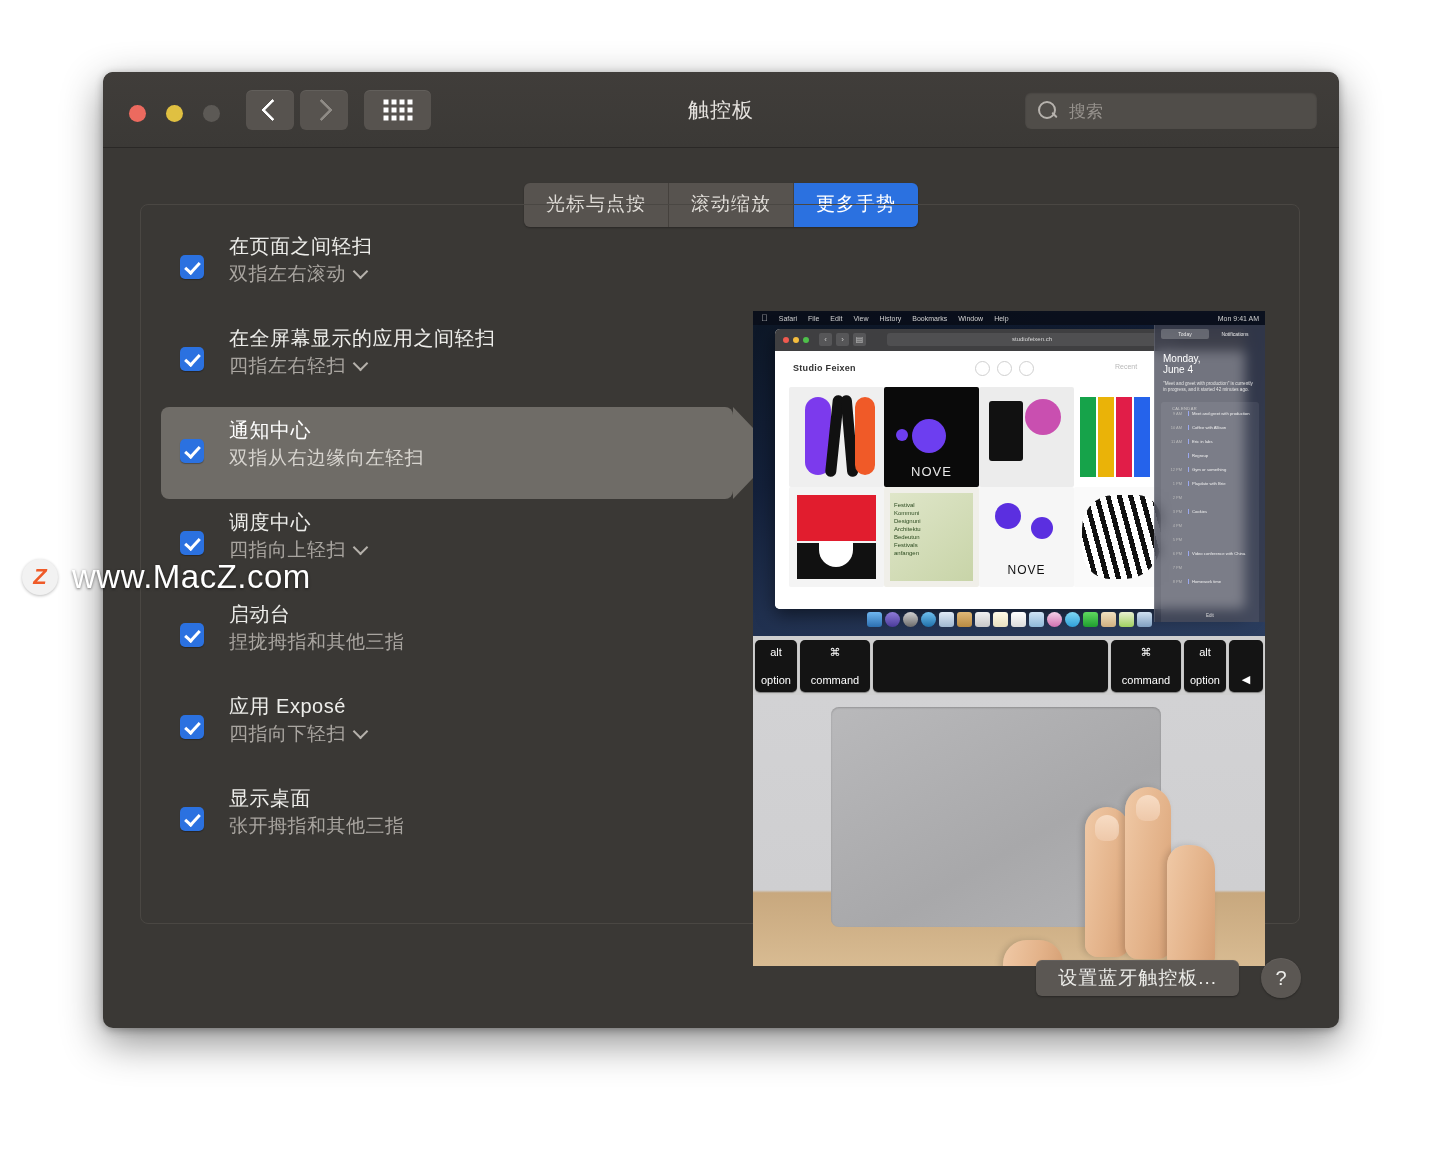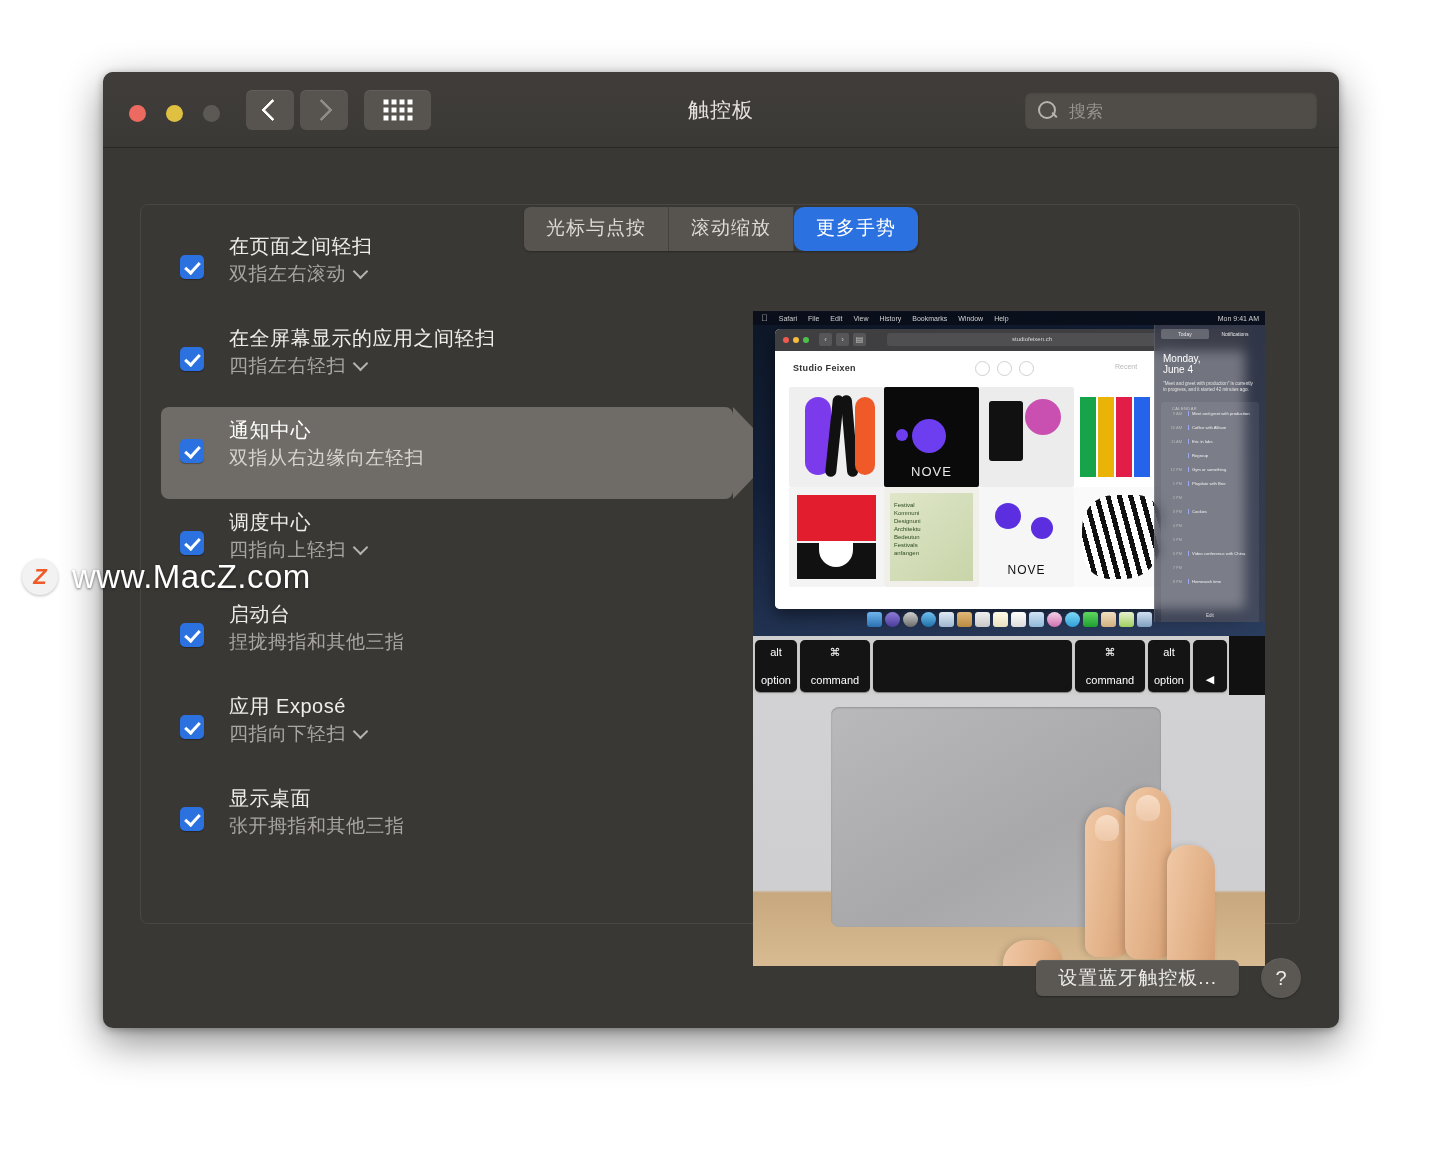--- a/index.html
+++ b/index.html
@@ -135,33 +135,32 @@
     left: 0; right: 0;
     top: 111px;
     display: flex;
     justify-content: center;
   }
   #tabs {
     display: flex;
     border-radius: 6px;
     overflow: hidden;
     box-shadow: 0 1px 2px rgba(0,0,0,0.3);
-    margin-top: 24px;
   }
   .tab {
     padding: 8px 22px 10px;
     font-size: 19px;
     color: #dedbd6;
     background: #57534f;
     border-right: 1px solid #45413d;
     cursor: default;
     white-space: nowrap;
     letter-spacing: 1px;
   }
-  .tab:last-child { border-right: 0; border-radius: 10px; }
+  .tab:last-child { border-right: 0; }
   .tab.active { background: #2b71e0; color: #ffffff; }
 
   
   #panel {
     position: absolute;
     left: 37px;
     top: 132px;
     width: 1160px;
     height: 720px;
     border: 1px solid #4a4743;
@@ -315,21 +314,21 @@
   #nc-msg{color:#e4e4e4;font-size:4.6px;line-height:6px;padding:2px 8px 6px;}
   #nc-cal{margin:3px 6px;background:rgba(255,255,255,0.07);border-radius:3px;padding:4px 3px;height:230px;position:relative;overflow:hidden;}
   #nc-cal .hdr{font-size:4px;color:#ccc;letter-spacing:0.4px;padding-left:8px;}
   .cal-row{position:relative;height:14px;font-size:4px;color:#ddd;}
   .cal-row .t{position:absolute;left:0;width:18px;text-align:right;color:#bbb;font-size:4px;}
   .cal-row .ev{position:absolute;left:24px;right:2px;border-left:1.5px solid #9aa8f0;padding-left:3px;font-size:4.2px;color:#f0f0f0;}
   #nc-foot{position:absolute;bottom:4px;left:0;right:0;text-align:center;font-size:4.5px;color:#ddd;}
 
   
   #pv-keys {
-    position:absolute; left:0; top:325px; width:476px; height:59px;
+    position:absolute; left:0; top:325px; width:512px; height:59px;
     background:#cfcfcf;
     display:flex; align-items:center; gap:3px; padding:0 2px;
     box-sizing:border-box;
   }
   .key{background:#141414;border-radius:5px;height:52px;color:#fff;position:relative;box-shadow:0 1px 1px rgba(0,0,0,0.4);}
   .key .top{position:absolute;top:6px;left:0;right:0;text-align:center;font-size:11px;}
   .key .bot{position:absolute;bottom:6px;left:0;right:0;text-align:center;font-size:11px;}
   .key.opt{width:42px;}
   .key.cmd{width:70px;}
   .key.space{flex:1;}

